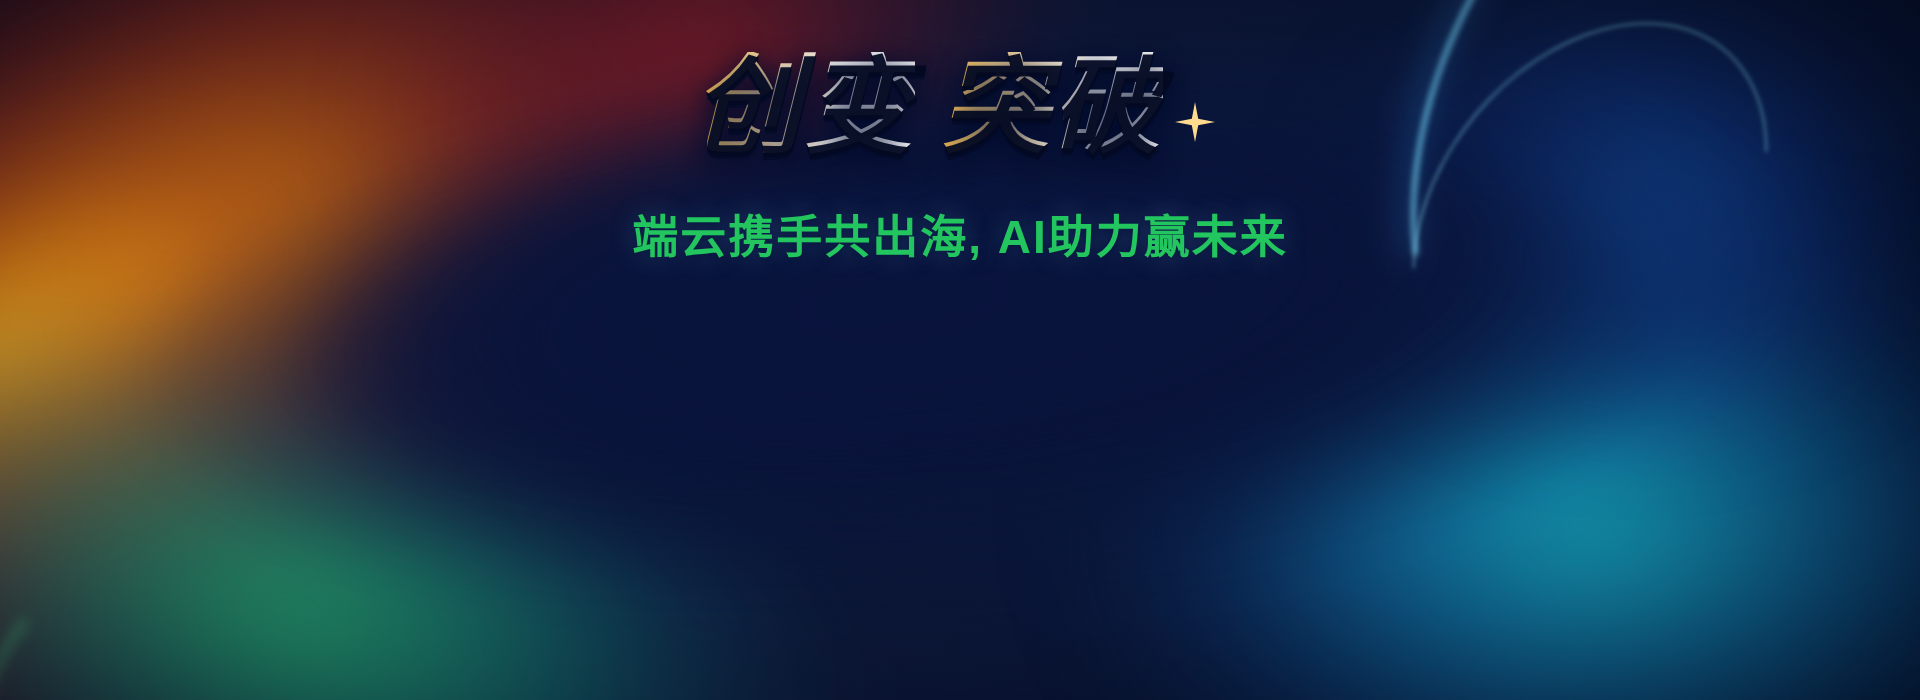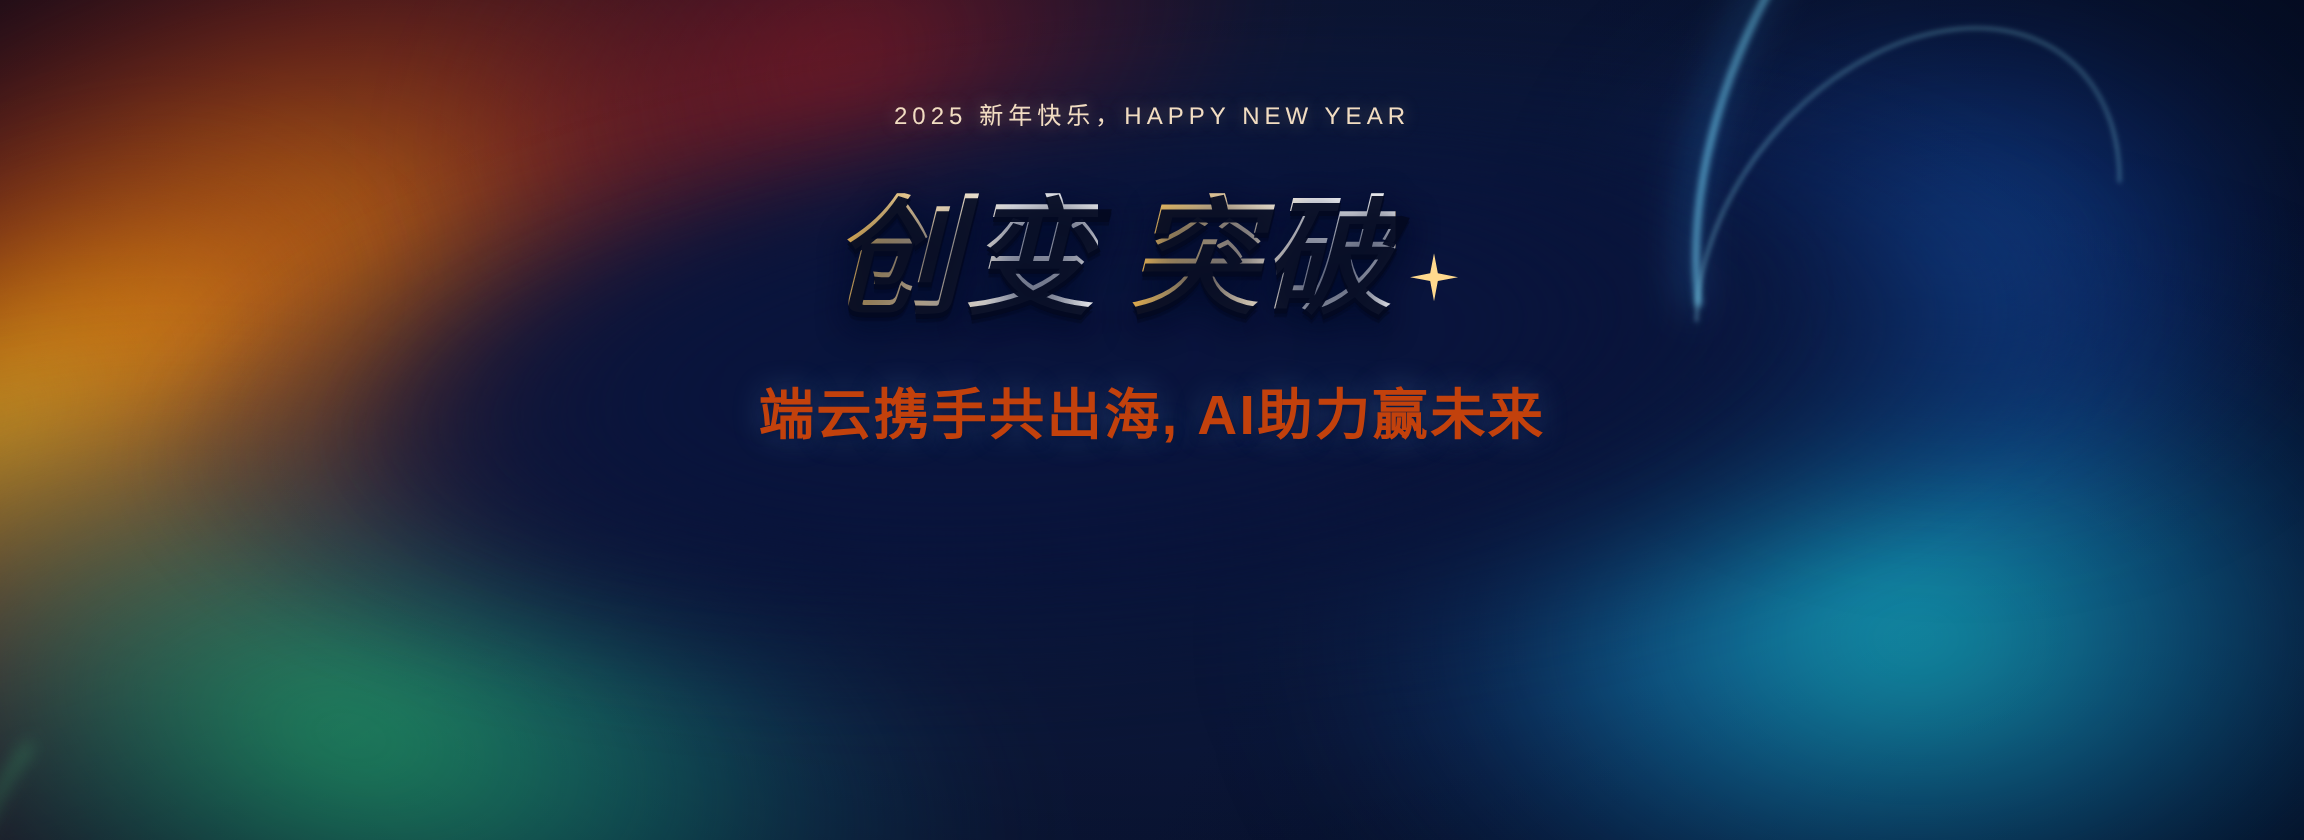--- a/index.html
+++ b/index.html
@@ -291,21 +291,21 @@
       0% 50%,
       42% 42%);
   }
   .spark.gold { background: #ffd98e; }
 
   .subtitle {
     margin-top: 40px;
     font-size: 46px;
     font-weight: 700;
     letter-spacing: 2px;
-    color: #c2410c;
+    color: #22c55e;
     white-space: nowrap;
     text-shadow:
       0 2px 8px rgba(0,16,56,0.75),
       0 0 26px rgba(120,190,255,0.30);
   }
 </style>
 </head>
 <body>
 
 <div class="banner">
@@ -320,21 +320,20 @@
   <div class="bg-lens"></div>
   <div class="bg-lens2"></div>
   <div class="streak-glow"></div>
   <div class="streak"></div>
   <div class="streak-small"></div>
   <div class="bg-green-arc"></div>
   <div class="vignette"></div>
 
   <div class="content">
 
-    <div class="eyebrow">2025 新年快乐，HAPPY NEW YEAR</div>
 
     <div class="headline">
       <span class="seg">创变</span>
       <span class="gap"></span>
       <span class="seg">突破</span>
       <span class="spark gold"></span>
     </div>
 
     <div class="subtitle">端云携手共出海, AI助力赢未来</div>
 

